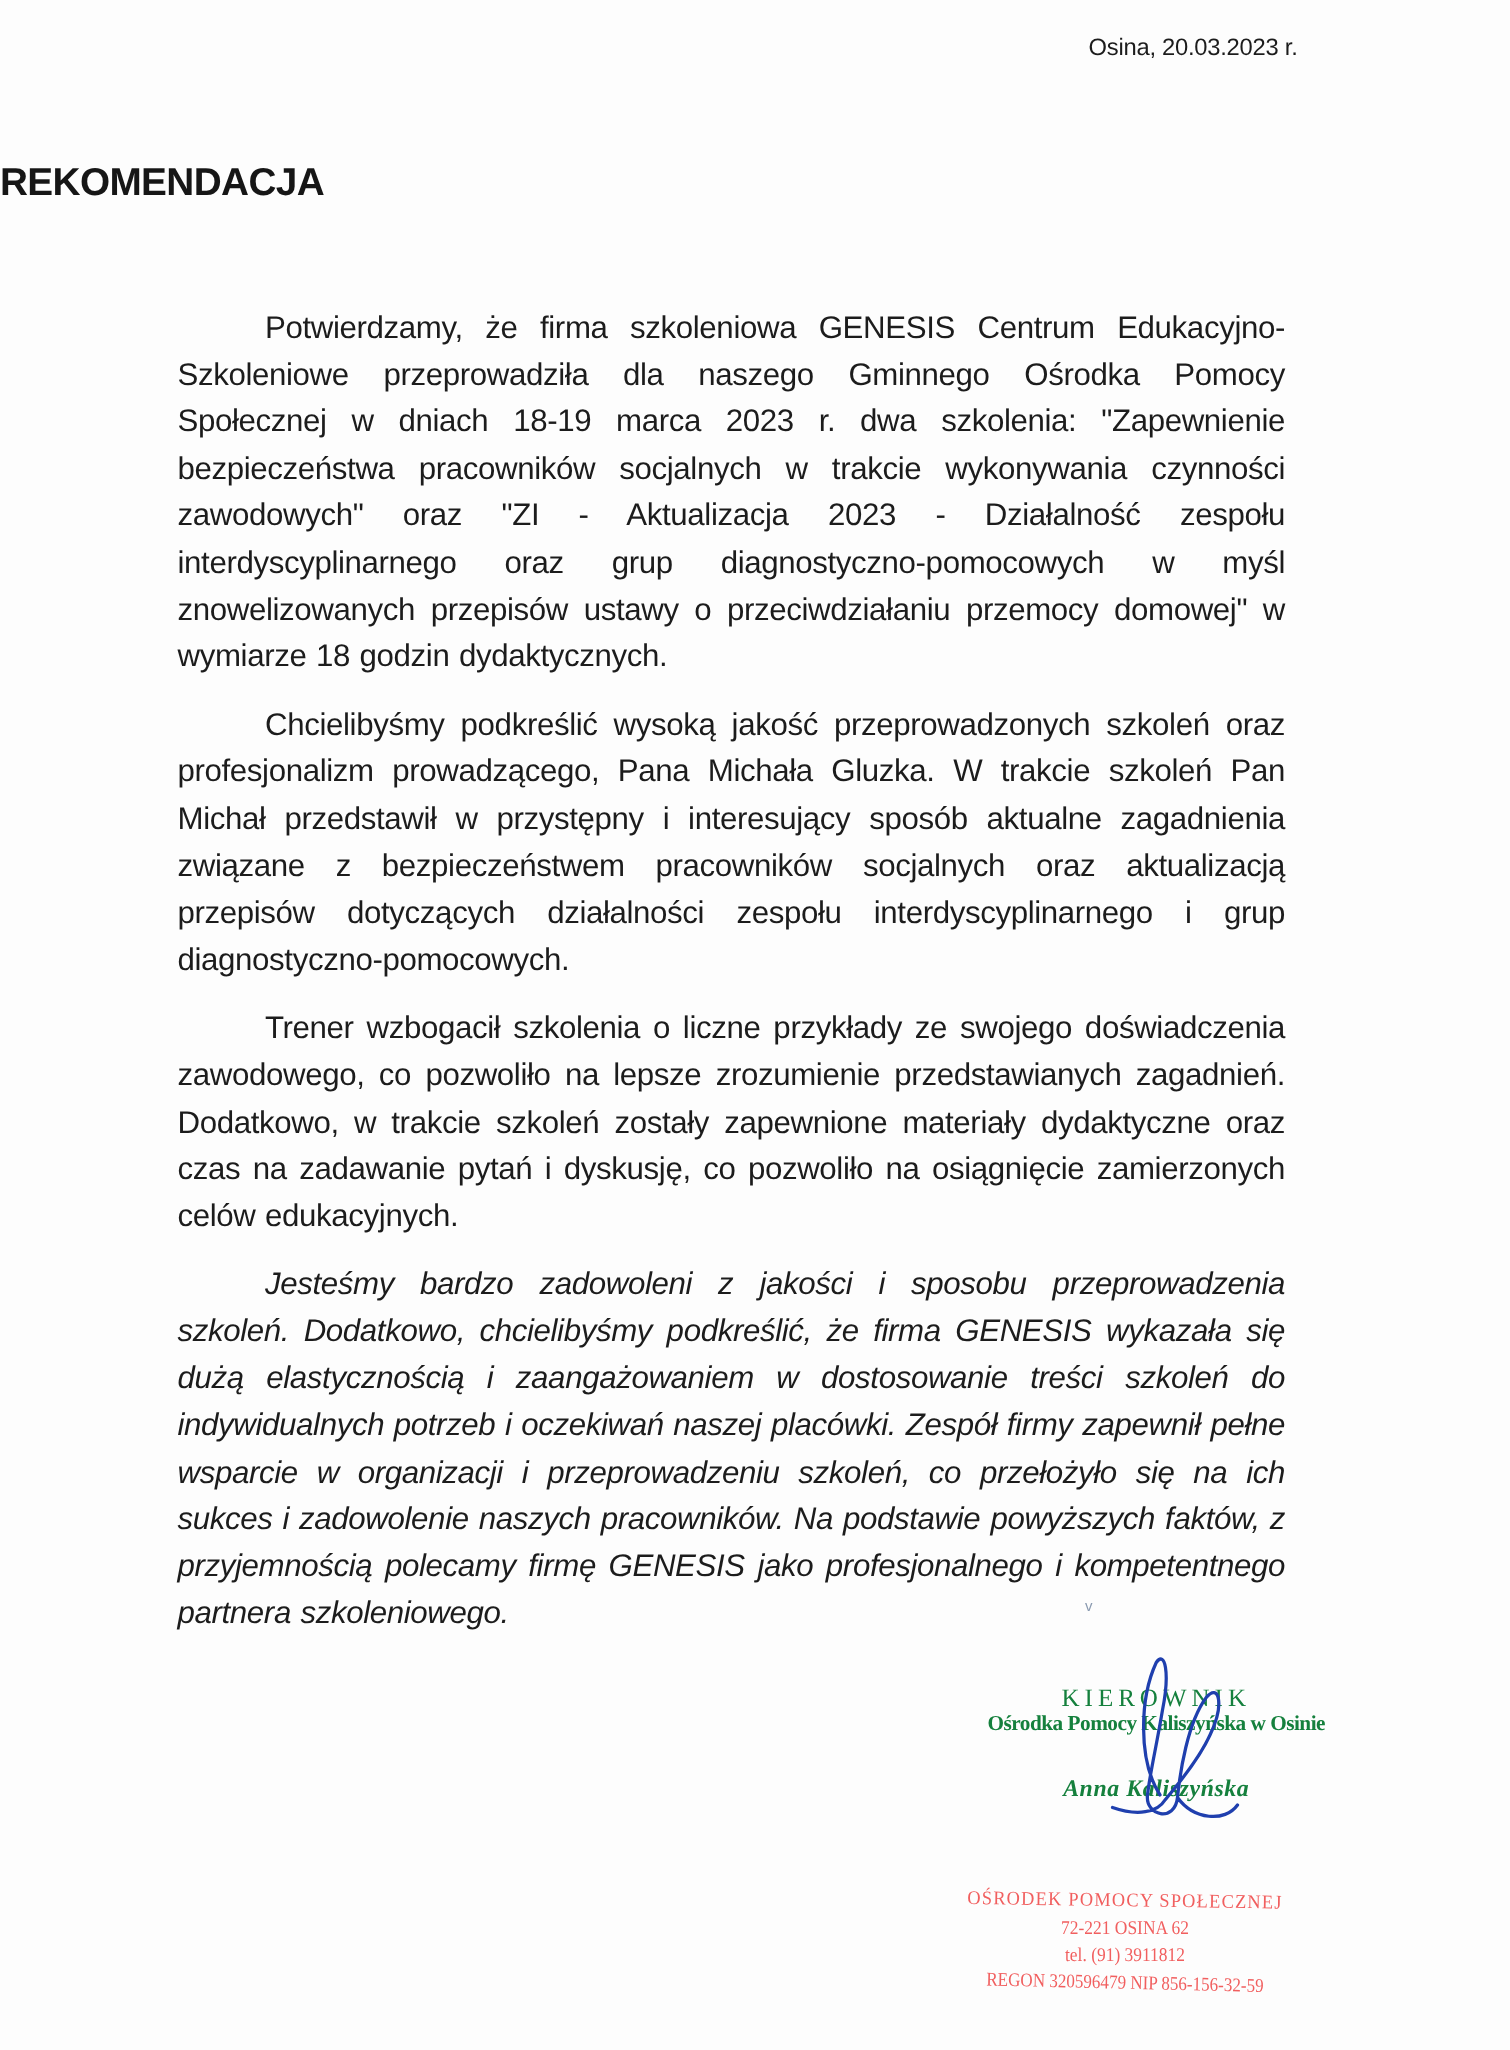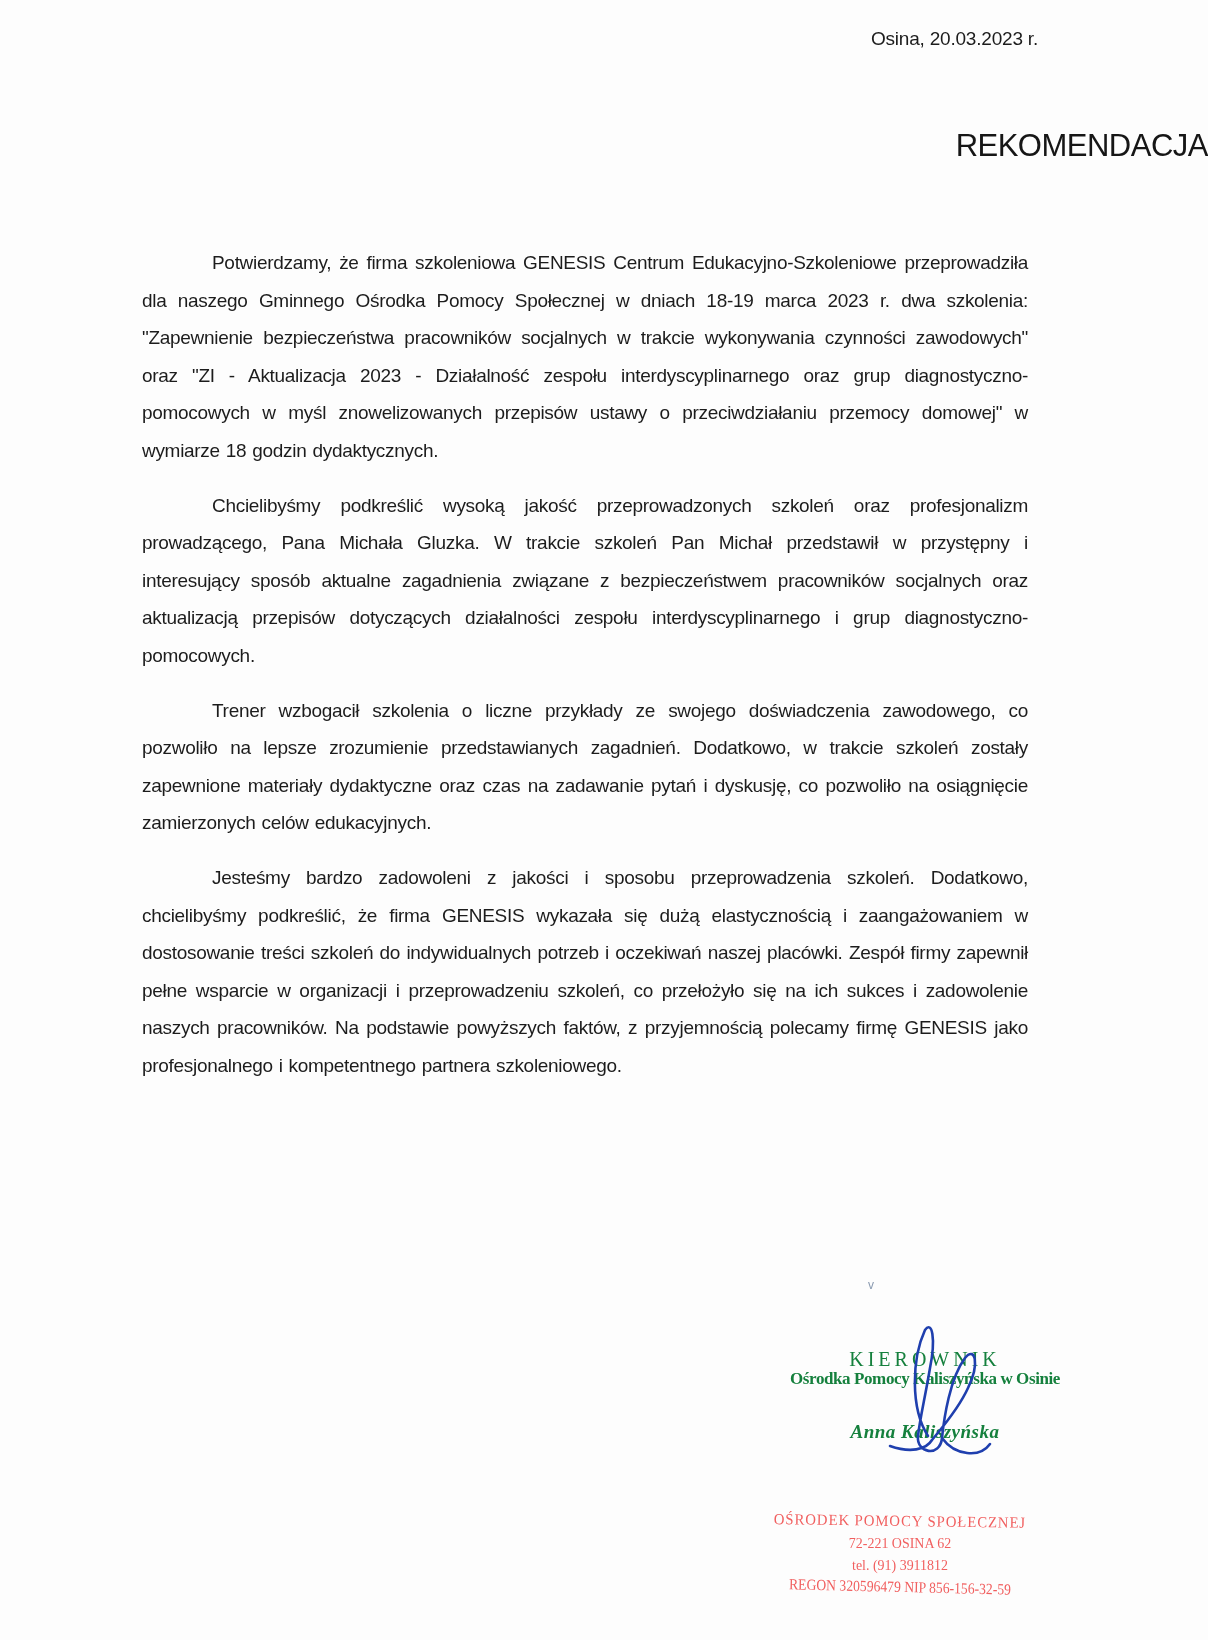--- a/index.html
+++ b/index.html
@@ -1,25 +1,25 @@
 <!DOCTYPE html>
 <html><head>
   <meta charset="utf-8">
   <style>
     html, body { margin: 0; padding: 0; background: #ffffff; }
     body { width: 1208px; height: 1640px; position: relative; overflow: hidden;
            font-family: "Liberation Sans", "DejaVu Sans", sans-serif; color: #1c1c1c; }
     .page { position: absolute; inset: 0; background: #fdfdfd; }
     .date { position: absolute; top: 28px; right: 170px; font-size: 19px; letter-spacing: -0.2px; }
-    .title { position: absolute; top: 128px; left: 0; width: 1208px; text-align: right;
-             font-size: 31px; font-weight: normal; letter-spacing: -0.5px; color: #161616; }
+    .title { position: absolute; top: 128px; left: 0; width: 1208px; text-align: left;
+             font-size: 31px; font-weight: bold; letter-spacing: -0.5px; color: #161616; }
     .body-text { position: absolute; top: 244px; left: 142px; width: 898px; }
-    .para { font-size: 19px; line-height: 37.6px; text-align: justify; margin: 0 12px 17px 0;
+    .para { font-size: 25px; line-height: 37.6px; text-align: justify; margin: 0 12px 17px 0;
             text-indent: 70px; letter-spacing: -0.3px; word-spacing: 1px; }
-    .para:last-child { margin-bottom: 0; }
+    .para:last-child { margin-bottom: 0; font-style: italic; }
     .stamp-sign { position: absolute; top: 1348px; left: 780px; width: 290px; text-align: center;
                   font-family: "Liberation Serif", "DejaVu Serif", serif; color: #15803d; }
     .stamp-sign .role { font-size: 20px; letter-spacing: 4px; }
     .stamp-sign .org { font-size: 17px; font-weight: bold; margin-top: -2px; letter-spacing: -0.4px; }
     .stamp-sign .name { font-size: 19px; font-style: italic; font-weight: bold; margin-top: 32px; letter-spacing: 0.5px; }
     .signature { position: absolute; top: 1318px; left: 870px; width: 140px; height: 150px; pointer-events: none; }
     .stamp-addr { position: absolute; top: 1510px; left: 720px; width: 360px; text-align: center;
                   font-family: Liberation Serif, serif; color: #ef4444; opacity: 0.85; }
     .stamp-addr div { font-size: 15.5px; line-height: 22px; transform: scaleX(0.9); }
     .stamp-addr .l0 { letter-spacing: 1px; transform: scaleX(0.95) rotate(0.8deg); }

